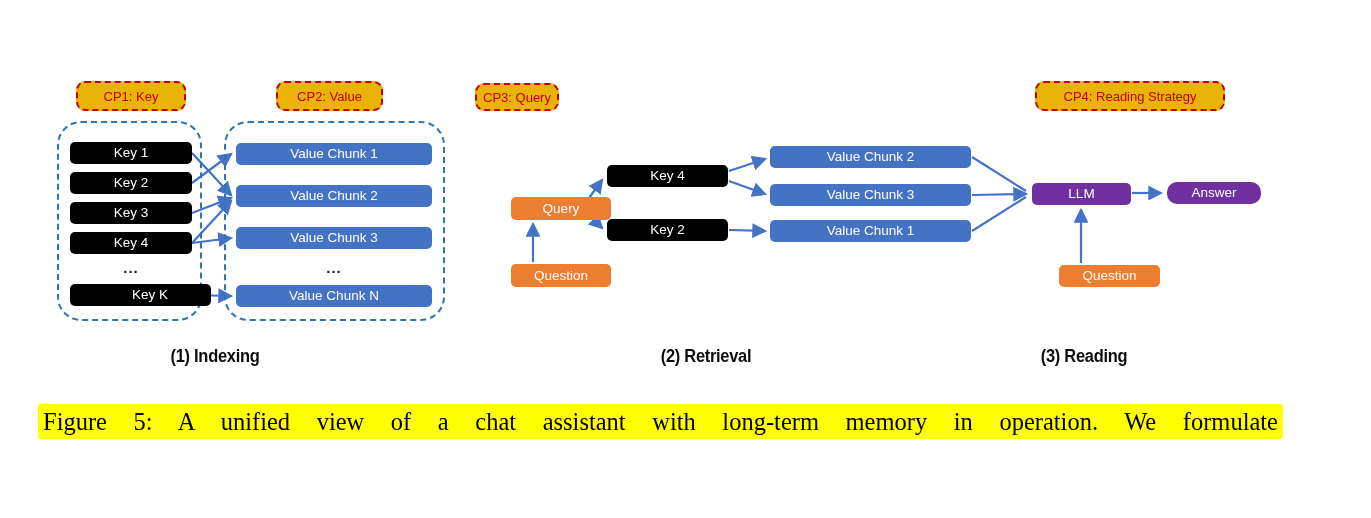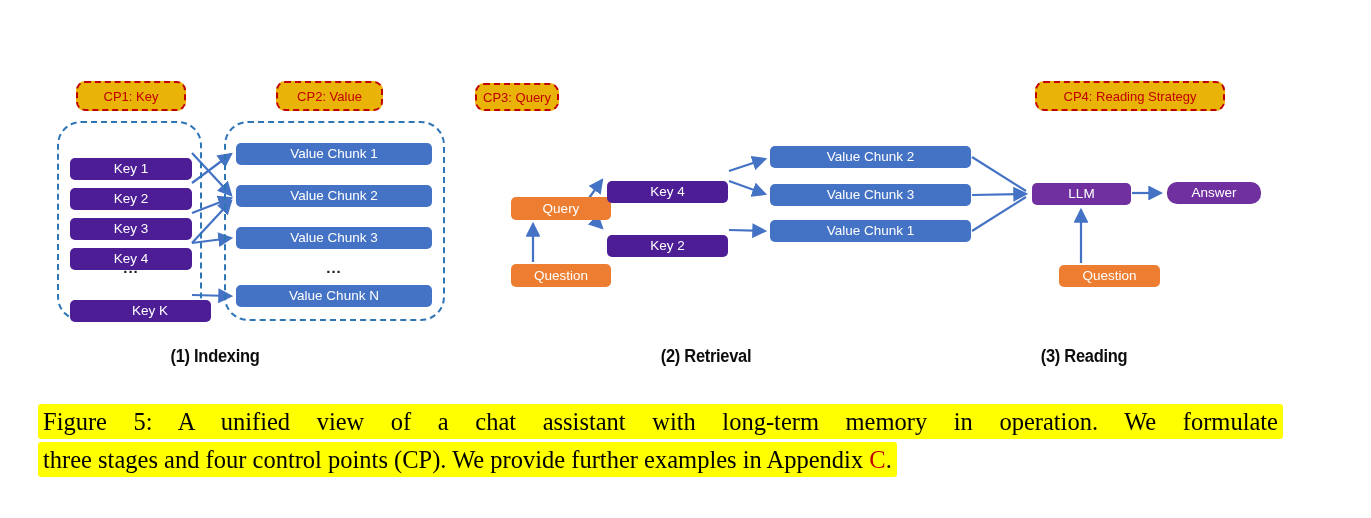--- a/index.html
+++ b/index.html
@@ -7,21 +7,21 @@
     position:relative; width:1371px; height:518px; background:#ffffff;
     font-family:"Liberation Sans", sans-serif; overflow:hidden;
   }
   svg.connectors { position:absolute; left:0; top:0; width:1371px; height:518px; }
 
   .node {
     position:absolute; display:flex; align-items:center; justify-content:center;
     border-radius:5px; color:#ffffff; font-size:13.5px; line-height:1;
     white-space:nowrap;
   }
-  .green  { background:#4c1d95;margin-top:16px; }
+  .green  { background:#000000; }
   .blue   { background:#4472C4; }
   .orange { background:#ED7D31;margin-left:28px; }
   .purple { background:#7030A0; }
 
   .cp-label {
     position:absolute; display:flex; align-items:center; justify-content:center;
     border:2.5px dashed #C00000; border-radius:9px; color:#C00000;
     font-size:13px; white-space:nowrap; background:#eab308;
   }
   .dash-container {
@@ -38,21 +38,21 @@
     white-space:nowrap;
   }
 
   .caption {
     position:absolute; left:38px; top:404px;
     font-family:"Liberation Serif", serif; font-size:24.5px; color:#000;
   }
   .cap-line { line-height:35px; }
   .cap-line1 {
     background:#FFFF00; width:1245px; box-sizing:border-box; padding:0 5px;
-    text-align:justify; text-align-last:justify; border-radius:3px; margin-bottom:3px;
+    text-align:justify; text-align-last:justify; border-radius:3px; margin-bottom:11px;
   }
   .cap-line2 {
     background:#FFFF00; display:inline-block; padding:0 5px; border-radius:3px;
   }
   .applink { color:#C00000; }
 </style>
 </head>
 <body>
 
 <div class="figure">
@@ -121,16 +121,15 @@
   <div class="node purple" style="left:1032px; top:183px; width:99px; height:22px;">LLM</div>
   <div class="node purple" style="left:1167px; top:182px; width:94px; height:22px;border-radius:10px;">Answer</div>
   <div class="node orange" style="left:1031px; top:265px; width:101px; height:22px;">Question</div>
 
   <div class="stage" style="left:215px; top:346px;">(1) Indexing</div>
   <div class="stage" style="left:706px; top:346px;">(2) Retrieval</div>
   <div class="stage" style="left:1084px; top:346px;">(3) Reading</div>
 
   <div class="caption">
     <div class="cap-line cap-line1">Figure 5: A unified view of a chat assistant with long-term memory in operation. We formulate</div>
-    <div class="cap-line cap-line2"><span>three stages and four control points (CP). We provide further examples in Appendix </span><span class="applink">C</span><span>.</span></div>
   </div>
 
 </div>
 
 </body></html>

